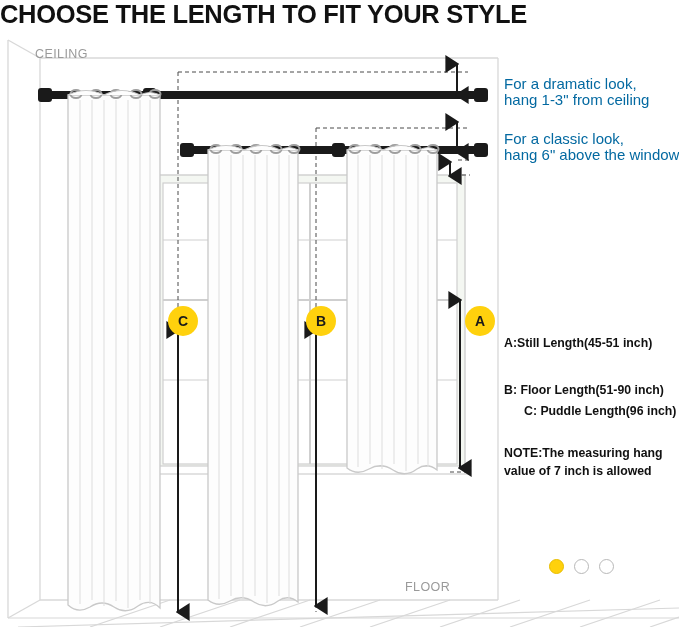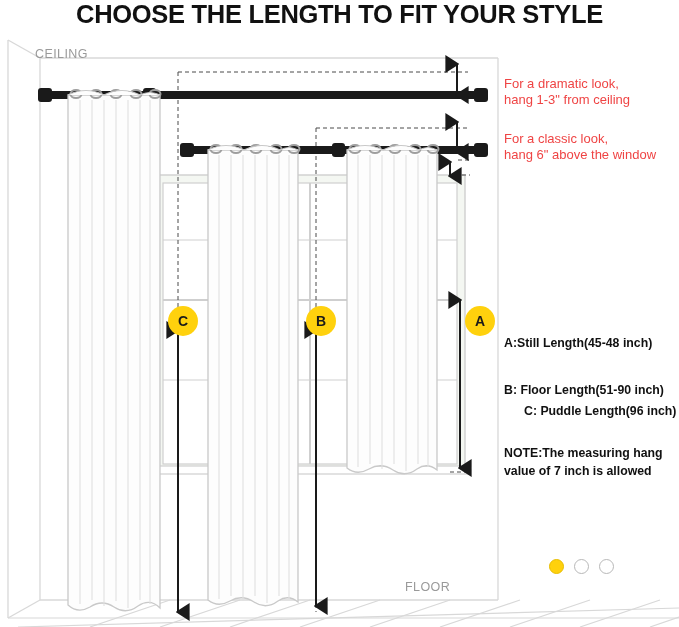--- a/index.html
+++ b/index.html
@@ -18,37 +18,36 @@
   #stage {
     position: relative;
     width: 679px;
     height: 627px;
   }
   .title {
     position: absolute;
     left: 0;
     top: 0;
     width: 679px;
-    text-align: center;
     font-size: 25.5px;
     font-weight: bold;
     letter-spacing: -0.3px;
     color: #111111;
     white-space: nowrap;
   }
   svg.diagram {
     position: absolute;
     left: 0;
     top: 0;
   }
   .anno {
     position: absolute;
-    font-size: 13px;
+    font-size: 15px;
     line-height: 16px;
-    color: #ef4444;
+    color: #0369a1;
     white-space: nowrap;
   }
   .legend {
     position: absolute;
     font-size: 12.3px;
     font-weight: bold;
     color: #111111;
     white-space: nowrap;
   }
   .dots {
@@ -266,21 +265,21 @@
   <div class="anno" style="left:504px; top:76px;">
     <div>For a dramatic look,</div>
     <div>hang 1-3" from ceiling</div>
   </div>
 
   <div class="anno" style="left:504px; top:131px;">
     <div>For a classic look,</div>
     <div>hang 6" above the window</div>
   </div>
 
-  <div class="legend" style="left:504px; top:336px;">A:Still Length(45-48 inch)</div>
+  <div class="legend" style="left:504px; top:336px;">A:Still Length(45-51 inch)</div>
   <div class="legend" style="left:504px; top:383px;">B: Floor Length(51-90 inch)</div>
   <div class="legend" style="left:524px; top:404px;">C: Puddle Length(96 inch)</div>
 
   <div class="legend" style="left:504px; top:444px; line-height:18px;">
     <div>NOTE:The measuring hang</div>
     <div>value of 7 inch is allowed</div>
   </div>
 
   <div class="dots" style="left:549px; top:559px;">
     <div class="dot active"></div>

